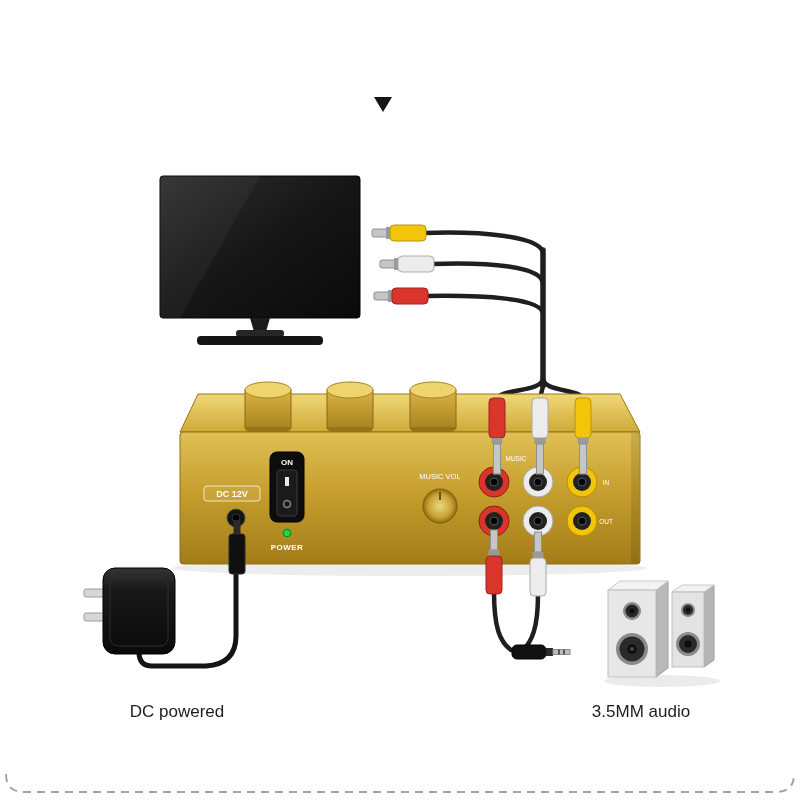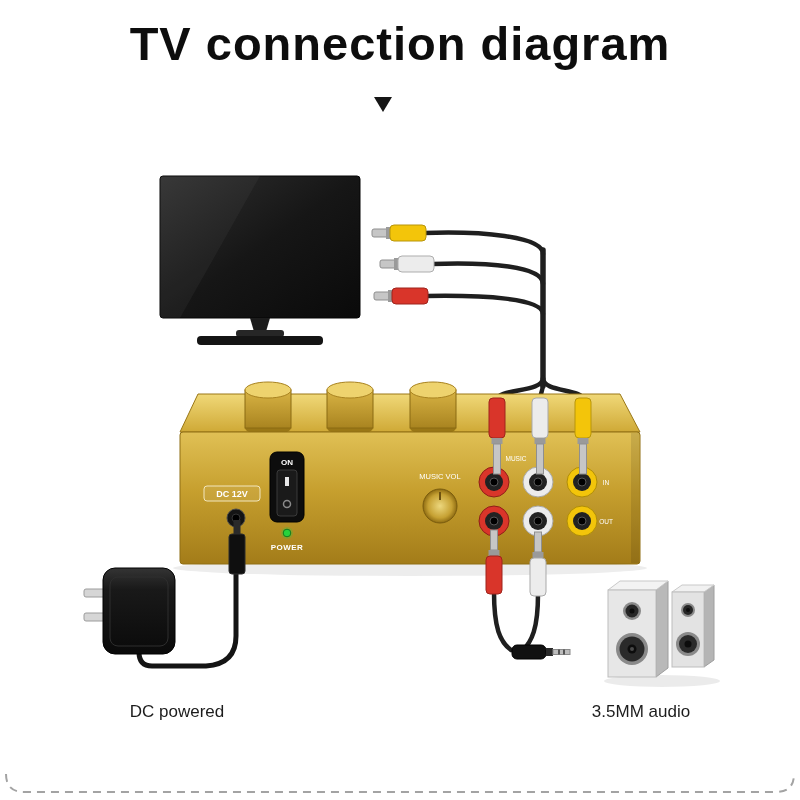--- a/index.html
+++ b/index.html
@@ -17,21 +17,20 @@
     letter-spacing:1px;
   }
   svg.canvas{ position:absolute; left:0; top:0; }
   svg text{ font-family:"Liberation Sans", sans-serif; }
 </style>
 </head>
 <body>
 
 <div class="stage">
 
-  <h1 class="title">TV connection diagram</h1>
 
   <svg class="canvas" width="800" height="800" viewBox="0 0 800 800">
     <defs>
       <linearGradient id="screenG" x1="0" y1="0" x2="1" y2="1">
         <stop offset="0" stop-color="#303030"></stop>
           <stop offset="0.5" stop-color="#161616"></stop>
           <stop offset="1" stop-color="#0a0a0a"></stop>
       </linearGradient>
       <linearGradient id="goldFront" x1="0" y1="0" x2="0" y2="1">
         <stop offset="0" stop-color="#e0c055"></stop>

